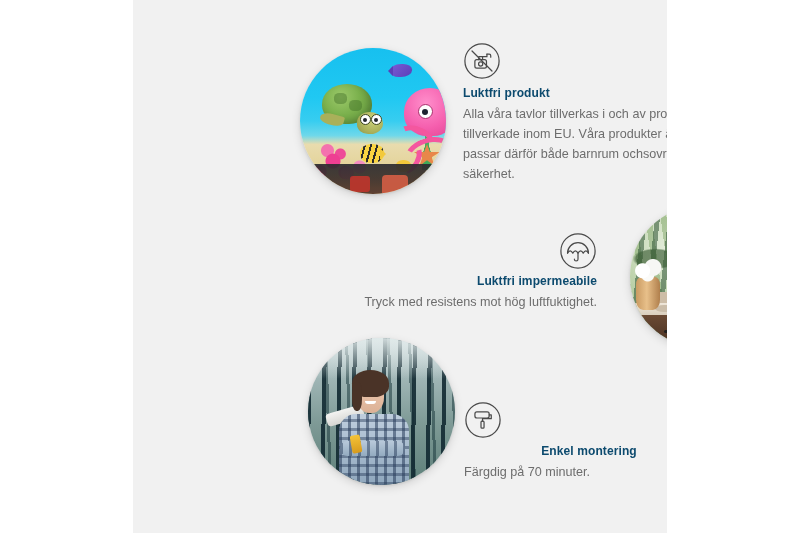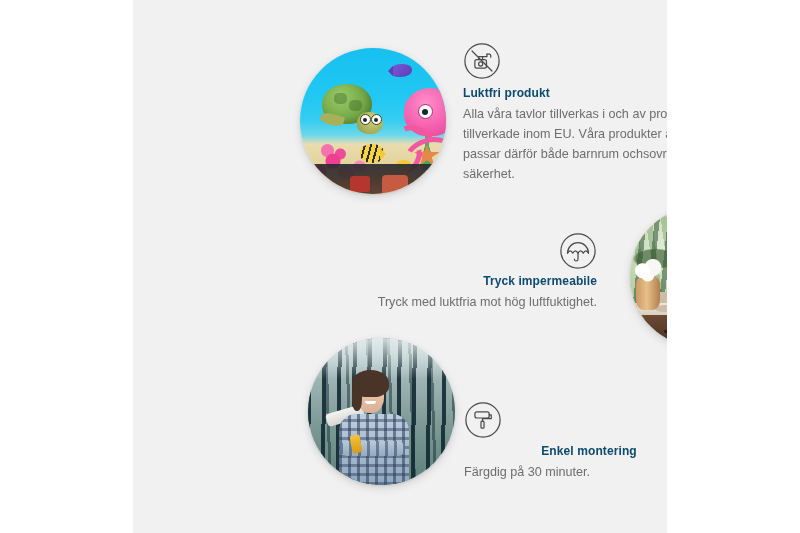--- a/index.html
+++ b/index.html
@@ -391,22 +391,22 @@
 
     <div class="feature" id="feat-water">
       <span class="icon-wrap">
         <svg viewBox="0 0 40 40" fill="none" stroke="#4a4a4a" stroke-width="1.3" stroke-linecap="round" stroke-linejoin="round">
           <circle cx="20" cy="20" r="18"></circle>
           <path d="M9 22.2c0-6.1 4.9-11 11-11s11 4.9 11 11"></path>
           <path d="M9 22.2c1.8-3.2 3.8-3.2 5.5 0 1.8-3.2 3.8-3.2 5.5 0 1.8-3.2 3.8-3.2 5.5 0 1.8-3.2 3.8-3.2 5.5 0"></path>
           <path d="M20 22.2v6.4a1.9 1.9 0 0 1-3.8 0"></path>
         </svg>
       </span>
-      <div class="f-title">Tryck impermeabile</div>
-      <div class="f-body">Tryck med luktfria mot hög luftfuktighet.</div>
+      <div class="f-title">Luktfri impermeabile</div>
+      <div class="f-body">Tryck med resistens mot hög luftfuktighet.</div>
     </div>
 
     <div class="photo" id="photo-bath">
       <div class="inner">
         <div class="wall"></div>
         <div class="wall2"></div>
         <div class="backsplash"></div>
         <div class="counter"></div>
         <div class="vanity"></div>
         <div class="handle h1"></div>
@@ -437,17 +437,17 @@
       <span class="icon-wrap">
         <svg viewBox="0 0 40 40" fill="none" stroke="#4a4a4a" stroke-width="1.3" stroke-linecap="round" stroke-linejoin="round">
           <circle cx="20" cy="20" r="18"></circle>
           <rect x="11.5" y="11.5" width="15" height="6.4" rx="2.1"></rect>
           <path d="M26.5 14.7h2.2v3.9h-9.2"></path>
           <path d="M19.5 18.6v2.7"></path>
           <rect x="17.9" y="21.3" width="3.2" height="7.2" rx="1"></rect>
         </svg>
       </span>
       <div class="f-title">Enkel montering</div>
-      <div class="f-body">Färgdig på 30 minuter.</div>
+      <div class="f-body">Färgdig på 70 minuter.</div>
     </div>
 
   </div>
 </div>
 
 </body></html>

